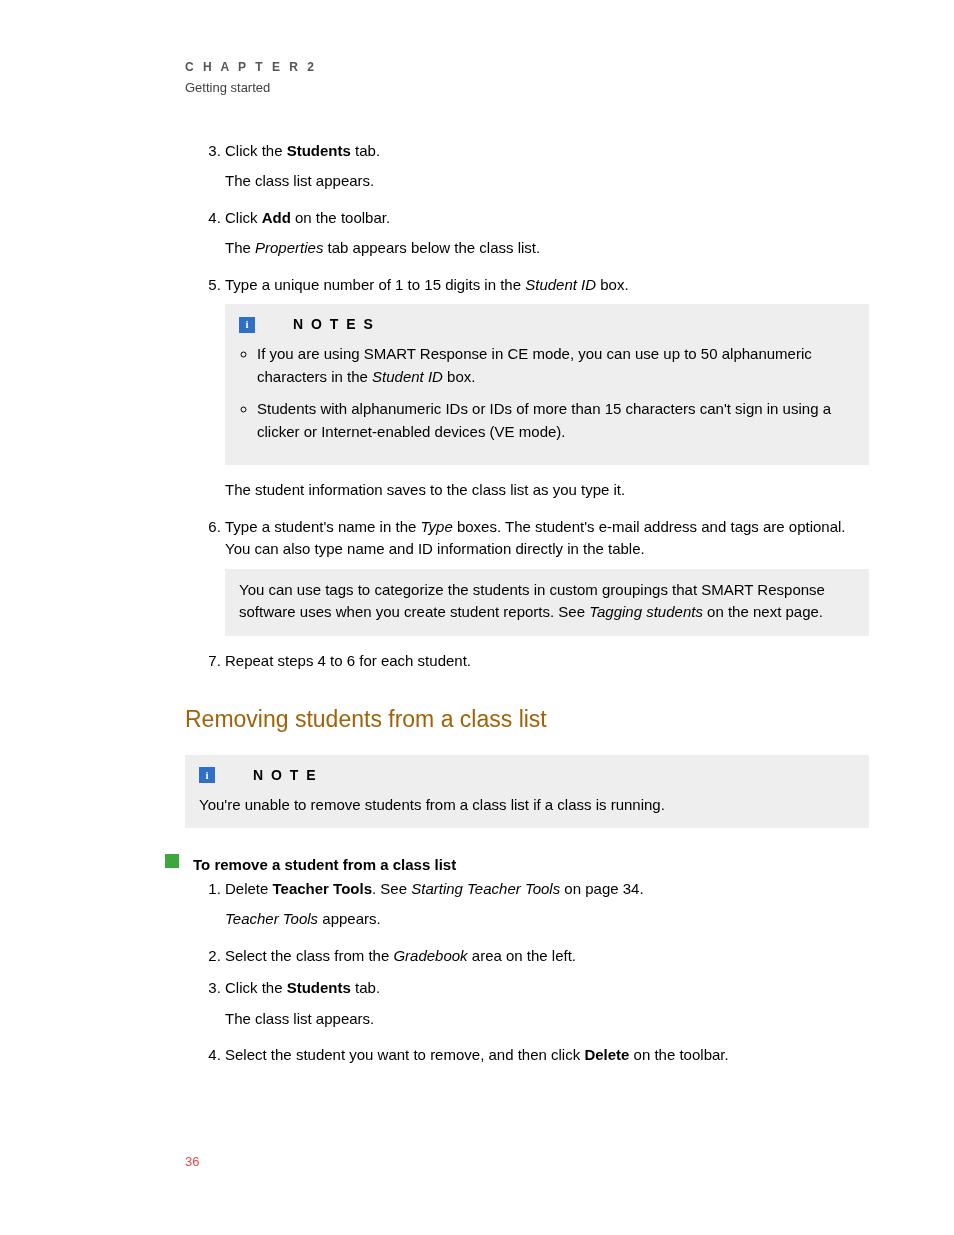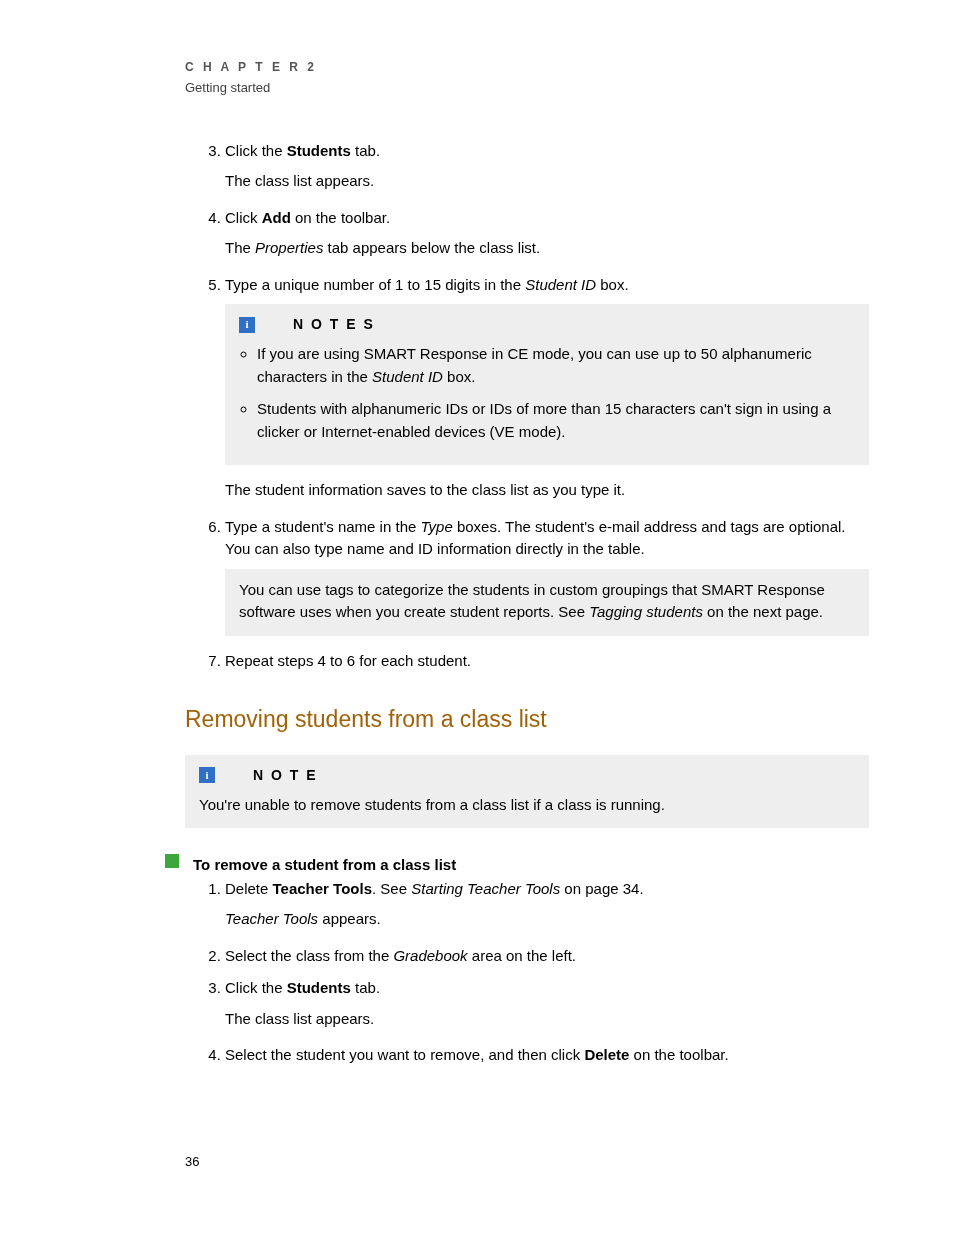--- a/index.html
+++ b/index.html
@@ -102,21 +102,21 @@
     width: 14px;
     height: 14px;
     background: #3da63c;
     flex: none;
   }
   .task-heading {
     font-weight: bold;
   }
   .page-number {
     font-size: 13px;
-    color: #000000;
+    color: #ef4444;
     position: absolute;
     bottom: 64px;
     left: 185px;
   }
 </style>
 </head>
 <body>
 
 <div class="page">
 

